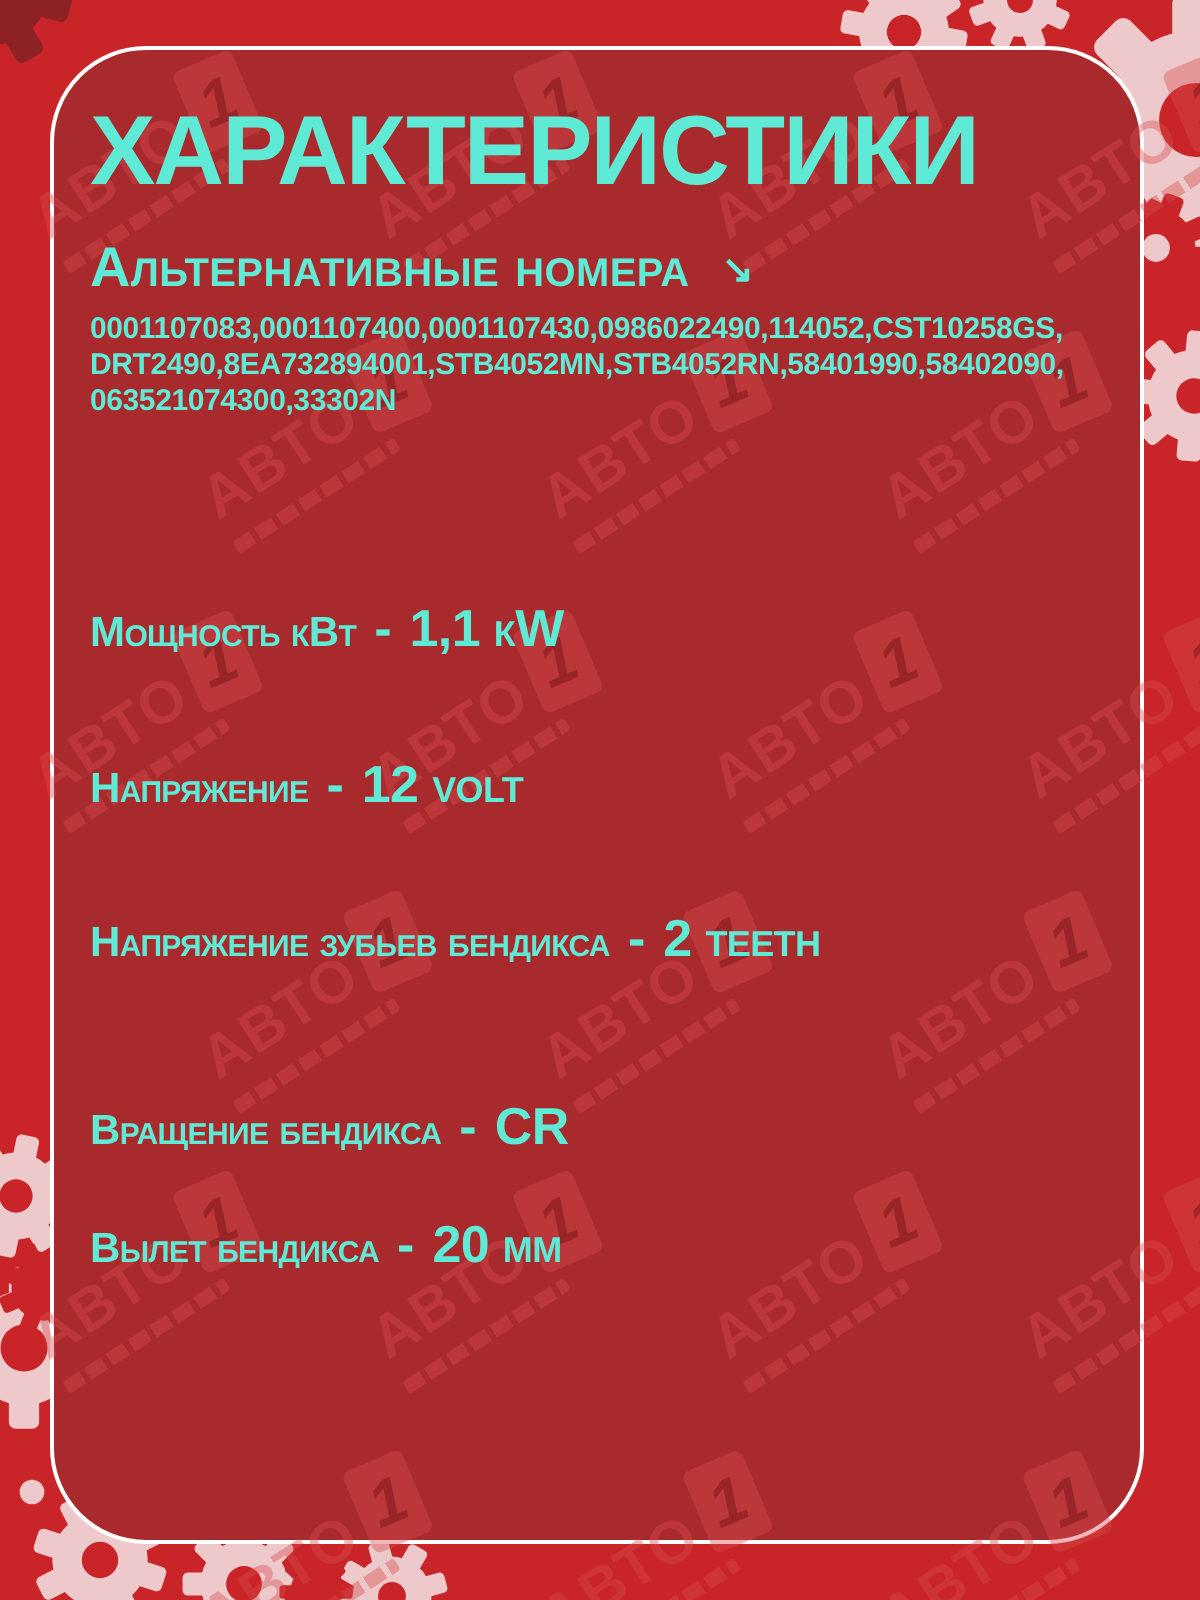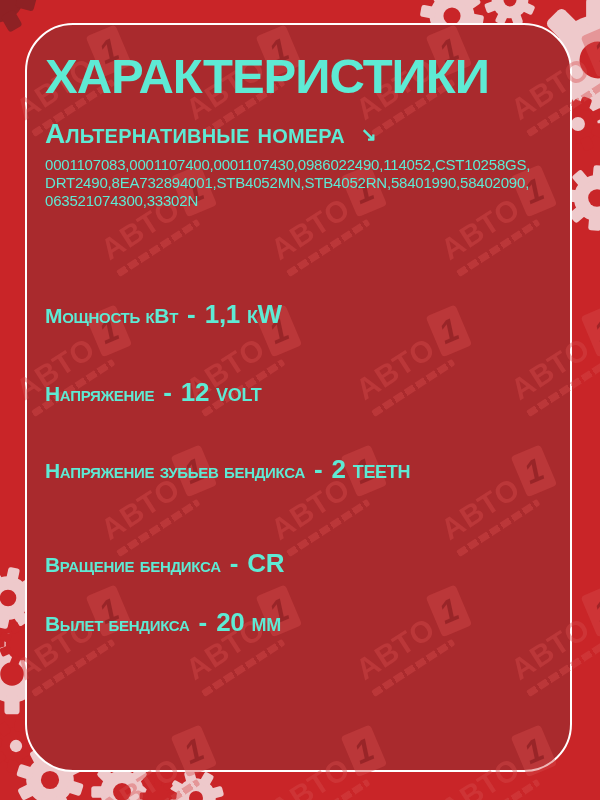--- a/index.html
+++ b/index.html
@@ -26,21 +26,21 @@
              display:flex; align-items:center; justify-content:center; }
   .wm-one { font-weight:800; font-style:italic; font-size:32px; color:rgba(120,20,24,0.50); line-height:1; }
   .wm-bar { width:96px; height:7px; margin-top:3px; border-radius:2px;
             background:repeating-linear-gradient(90deg, rgba(214,74,74,0.40) 0 10px, transparent 10px 13px); }
 
   
   .content { position:absolute; left:25px; top:23px; width:547px; height:749px; z-index:3; color:#5eead4; }
   .title { position:absolute; left:20px; top:28px; font-size:49px; font-weight:800; letter-spacing:-1px; line-height:1.05; white-space:nowrap; }
   .alt-head { position:absolute; left:20px; top:95px; font-size:28px; font-weight:700; font-variant:small-caps; letter-spacing:0.2px; white-space:nowrap; }
   .alt-arrow { font-size:19px; margin-left:16px; font-variant:normal; vertical-align:2px; }
-  .alt-lines { position:absolute; left:20px; top:133px; width:515px; font-size:15px; line-height:18px; font-weight:400; letter-spacing:-0.2px; }
+  .alt-lines { position:absolute; left:20px; top:133px; width:515px; font-size:15px; line-height:18px; font-weight:700; letter-spacing:-0.2px; }
   .spec { position:absolute; left:20px; white-space:nowrap; line-height:30px; }
   .spec-label { font-size:21px; font-weight:700; font-variant:small-caps; letter-spacing:-0.3px;margin-top:24px; }
   .spec-dash  { font-size:26px; font-weight:700; margin:0 9px 0 9px; }
   .spec-value { font-size:26px; font-weight:700; font-variant:small-caps; letter-spacing:-0.3px; }
 </style>
 </head>
 <body>
 
 <div class="page">
 

